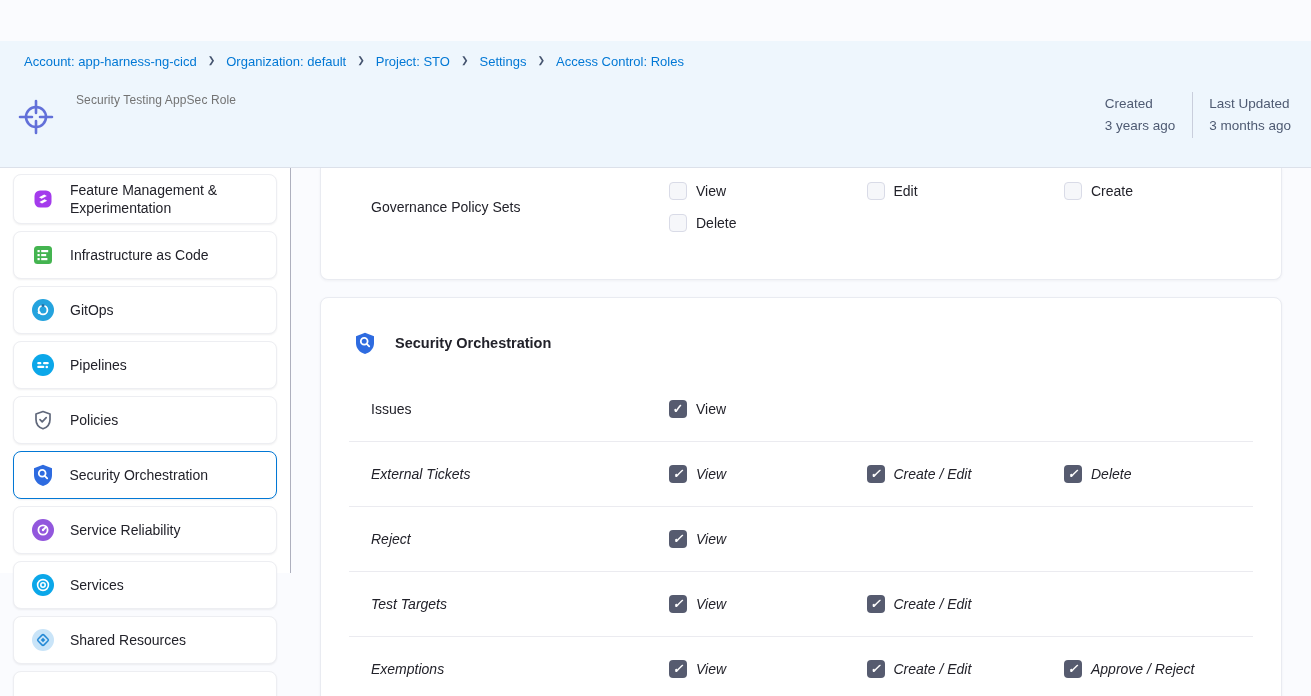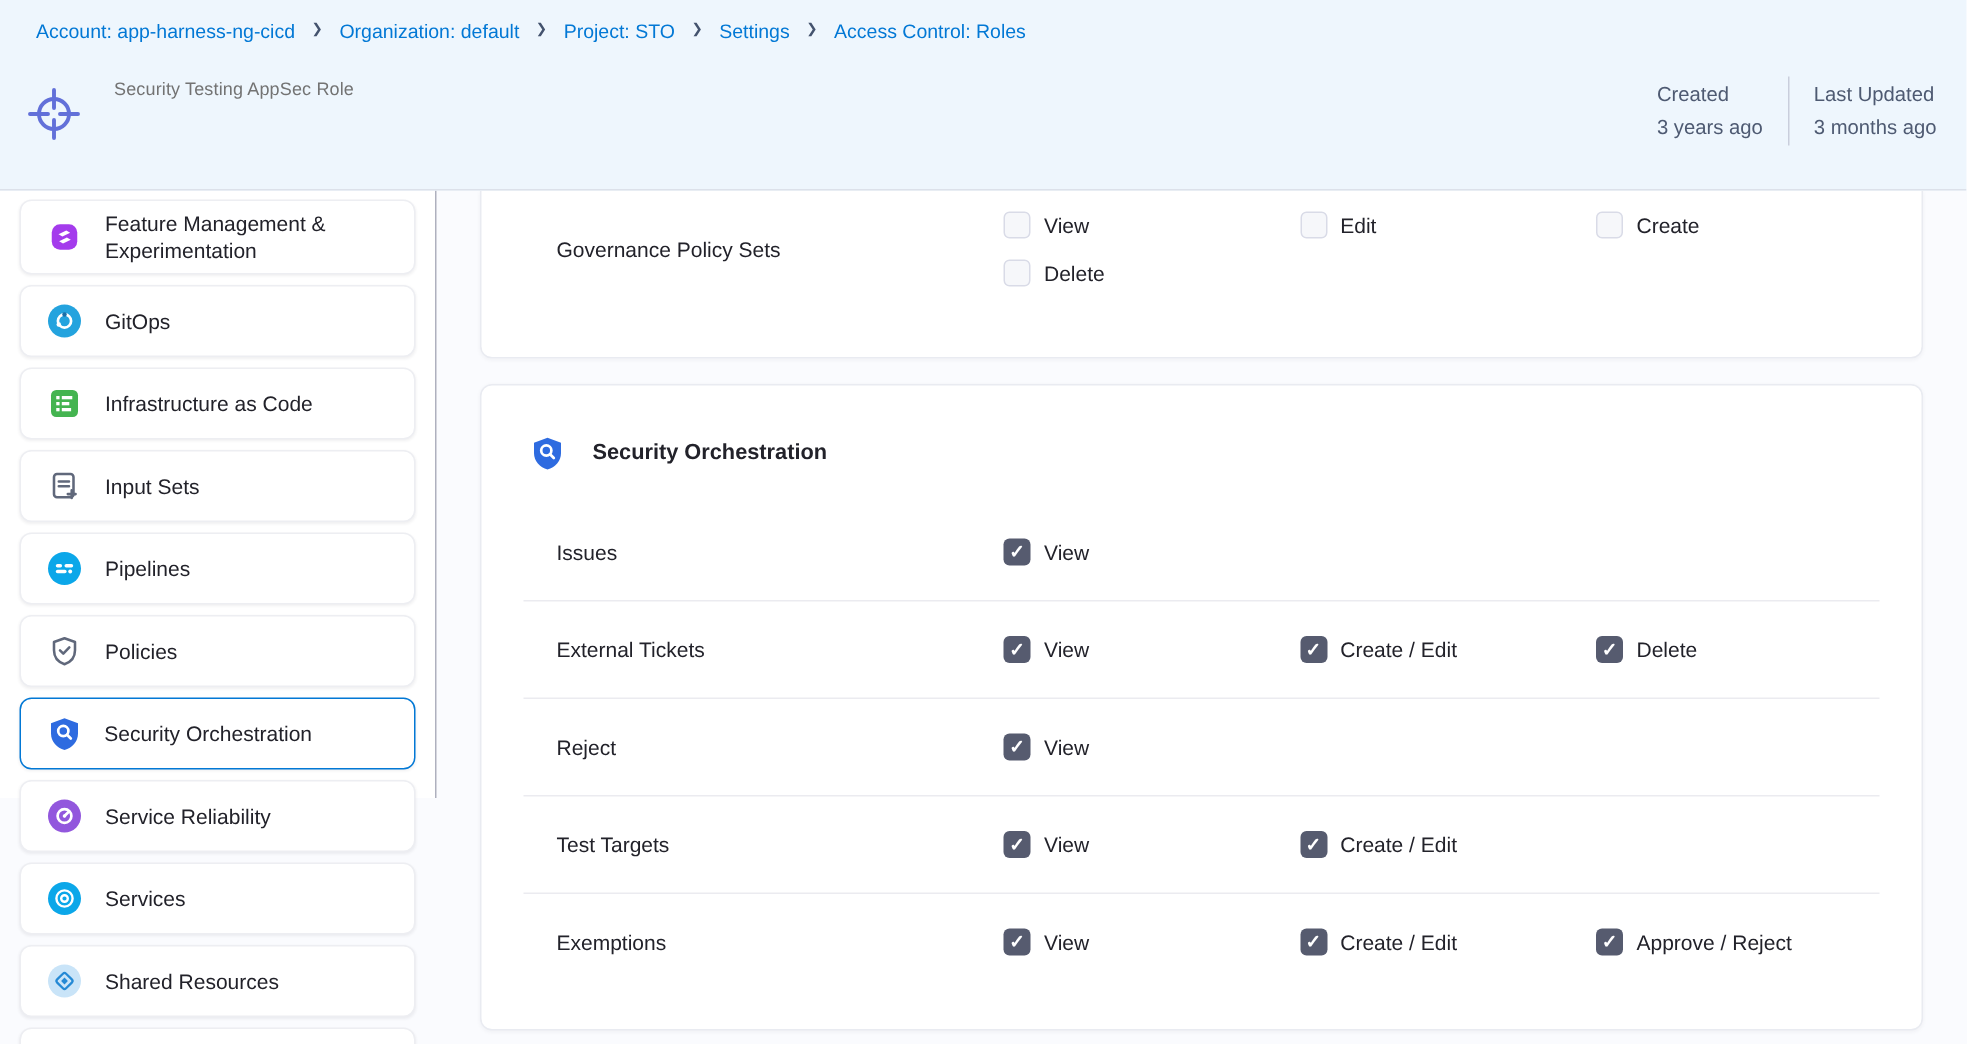--- a/index.html
+++ b/index.html
@@ -7,21 +7,21 @@
   body {
     font-family: "Liberation Sans", sans-serif;
     background: #FAFBFE;
     color: #22222A;
   }
 
   
   .topbar {
     height: 40px; background: #EEF6FD;
     display: flex; align-items: center;
-    padding: 0 24px; font-size: 13px;
+    padding: 0 24px; font-size: 13px; margin-top: 41px;
   }
   .crumb { color: #0278D5; cursor: pointer; white-space: nowrap; }
   .crumb-sep { color: #44536E; margin: 0 11px; font-size: 9px; position: relative; top: -1px; }
 
   .page-header {
     height: 87px; background: #EEF6FD;
     border-bottom: 1px solid #DCE1EA;
     display: flex; position: relative;
   }
   .role-icon { margin: 14px 18px 0 14px; flex: none; }
@@ -70,21 +70,21 @@
   .perm-card.clipped .perm-row { padding-top: 14px; padding-bottom: 0; }
   .perm-card + .perm-card { margin-top: 17px; }
   .perm-card.full { padding-bottom: 26px; }
 
   .card-header { display: flex; align-items: center; gap: 18px; padding: 33px 32px 0 32px; }
   .card-header .section-icon { width: 24px; height: 24px; flex: none; }
   .card-title { font-size: 14.5px; font-weight: 700; color: #22222A; }
 
   .rows { margin: 22px 28px 0 28px; }
   .perm-row { display: flex; align-items: center; padding: 23px 0 23px 22px; }
-  .perm-row + .perm-row { border-top: 1px solid #EBEBF0; }
+  .perm-row + .perm-row { border-top: 1px solid #EBEBF0; font-style: italic; }
   .resource-label { width: 298px; flex: none; font-size: 14px; color: #22222A; }
   .perm-grid {
     display: grid; grid-template-columns: repeat(3, 197.5px);
     row-gap: 14px; align-items: center; flex: 1;
   }
   .perm-item { display: flex; align-items: center; gap: 9px; cursor: pointer; }
   .checkbox { width: 18px; height: 18px; border-radius: 4px; flex: none; }
   .checkbox.unchecked { background: #F6F7FA; border: 1px solid #D9DBE7; }
   .checkbox.checked {
     background: #565B6F; display: flex; align-items: center; justify-content: center;
@@ -139,49 +139,41 @@
     <span class="icon"><svg width="24" height="24" viewBox="0 0 24 24">
               <rect x="3.5" y="3.5" width="17" height="17" rx="5.5" fill="#A43BEC"></rect>
               <path d="M8 10.2 L13.2 7.6 L15.8 9.1 L10.6 11.7 Z" fill="#fff"></path>
               <path d="M8.4 14.9 L13.6 12.3 L16.2 13.8 L11 16.4 Z" fill="#fff"></path>
             </svg></span>
     <span class="label">Feature Management &amp; Experimentation</span>
   </div>
 
   <div class="sidebar-item">
     <span class="icon"><svg width="24" height="24" viewBox="0 0 24 24">
-              <circle cx="12" cy="12" r="11" fill="#24A3DE"></circle>
-              <circle cx="12" cy="12" r="4.4" stroke="#fff" stroke-width="1.8" fill="none"></circle>
-              <circle cx="12" cy="7.6" r="1.5" fill="#1B6FA8"></circle>
-              <circle cx="8.2" cy="14.4" r="1.5" fill="#fff"></circle>
-            </svg></span>
-    <span class="label">GitOps</span>
-  </div>
-
-  <div class="sidebar-item">
-    <span class="icon"><svg width="24" height="24" viewBox="0 0 24 24">
               <rect x="3" y="3" width="18" height="18" rx="3.5" fill="#44B450"></rect>
               <rect x="6.5" y="7" width="2.2" height="2.2" fill="#fff"></rect>
               <rect x="10.2" y="7" width="7" height="2.2" fill="#fff"></rect>
               <rect x="6.5" y="11" width="2.2" height="2.2" fill="#fff"></rect>
               <rect x="10.2" y="11" width="5" height="2.2" fill="#fff"></rect>
               <rect x="6.5" y="15" width="2.2" height="2.2" fill="#fff"></rect>
               <rect x="10.2" y="15" width="6.2" height="2.2" fill="#fff"></rect>
             </svg></span>
     <span class="label">Infrastructure as Code</span>
   </div>
 
   <div class="sidebar-item">
-    <span class="icon"><svg width="24" height="24" viewBox="0 0 24 24" fill="none">
-              <rect x="5" y="4" width="13" height="15.5" rx="2" stroke="#60687B" stroke-width="1.7"></rect>
-              <path d="M8.2 9 H15 M8.2 12.2 H15" stroke="#60687B" stroke-width="1.7" stroke-linecap="round"></path>
-              <path d="M16.8 14.8 V20 M14.2 17.4 H19.4" stroke="#60687B" stroke-width="1.7" stroke-linecap="round"></path>
-            </svg></span>
-    <span class="label">Input Sets</span>
-  </div>
+    <span class="icon"><svg width="24" height="24" viewBox="0 0 24 24">
+              <circle cx="12" cy="12" r="11" fill="#24A3DE"></circle>
+              <circle cx="12" cy="12" r="4.4" stroke="#fff" stroke-width="1.8" fill="none"></circle>
+              <circle cx="12" cy="7.6" r="1.5" fill="#1B6FA8"></circle>
+              <circle cx="8.2" cy="14.4" r="1.5" fill="#fff"></circle>
+            </svg></span>
+    <span class="label">GitOps</span>
+  </div>
+
 
   <div class="sidebar-item">
     <span class="icon"><svg width="24" height="24" viewBox="0 0 24 24">
               <circle cx="12" cy="12" r="11" fill="#0BA7E9"></circle>
               <rect x="6.2" y="9" width="4.2" height="2.3" rx="1.15" fill="#fff"></rect>
               <rect x="12" y="9" width="5.8" height="2.3" rx="1.15" fill="#fff"></rect>
               <rect x="6.2" y="12.8" width="7.2" height="2.3" rx="1.15" fill="#fff"></rect>
               <circle cx="15.8" cy="13.95" r="1.3" fill="#fff"></circle>
             </svg></span>
     <span class="label">Pipelines</span>

